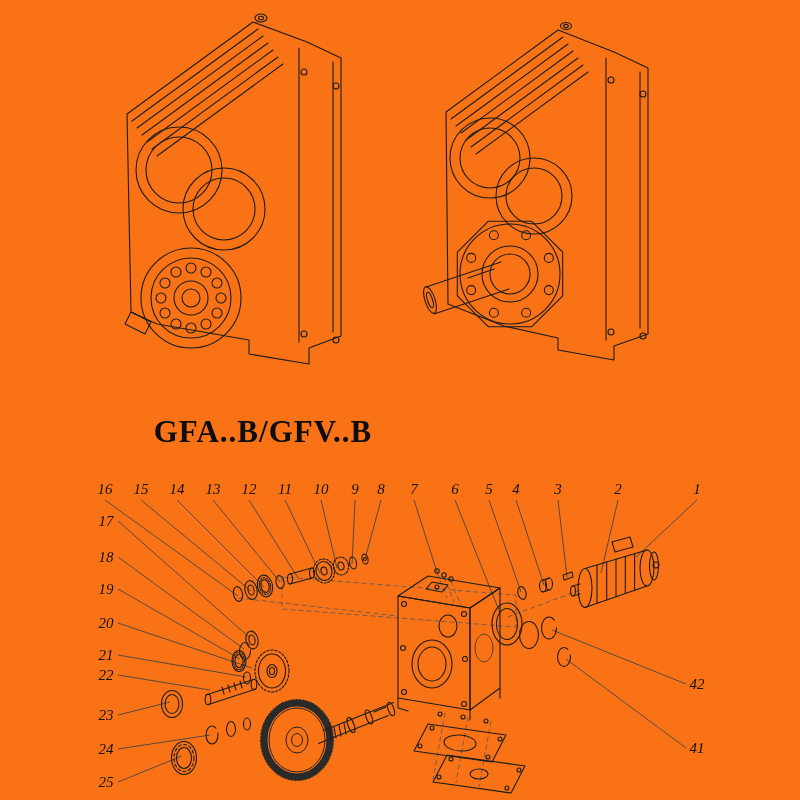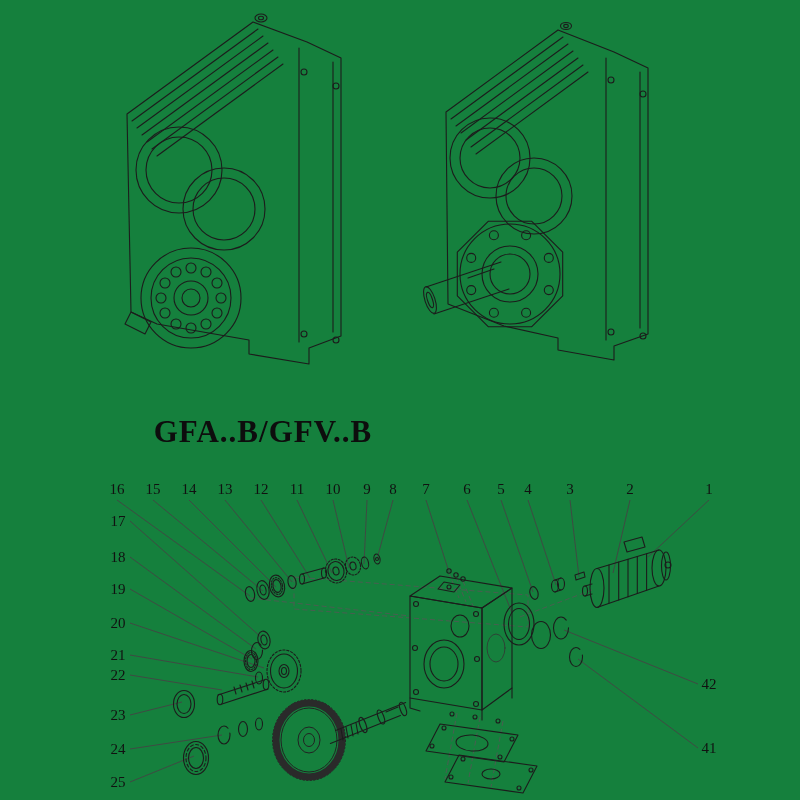--- a/index.html
+++ b/index.html
@@ -1,24 +1,24 @@
 <!DOCTYPE html>
 <html><head>
 <meta charset="utf-8">
 <style>
   html,body{margin:0;padding:0;background:#ffffff;}
-  .page{position:relative;width:800px;height:800px;background:#15803d;overflow:hidden;
+  .page{position:relative;width:800px;height:800px;background:#f97316;overflow:hidden;
         font-family:"Liberation Serif","DejaVu Serif",serif;color:#111;}
   .fig{position:absolute;}
   .fig svg{display:block;}
   .model-label{position:absolute;text-align:center;font-weight:bold;font-size:31px;
         letter-spacing:1px;color:#0d0d0d;}
   .label-left{left:118px;top:414px;width:290px;}
   .label-right{left:452px;top:414px;width:186px;}
-  .exploded{position:absolute;left:12px;top:478px;width:660px;height:322px;}
+  .exploded{position:absolute;left:0;top:478px;width:660px;height:322px;font-style:italic;}
   svg text{font-family:"Liberation Serif","DejaVu Serif",serif;font-size:15px;fill:#111;}
   .ink{stroke:#1c1c1c;fill:none;stroke-width:1.1;stroke-linejoin:round;stroke-linecap:round;}
   .thin{stroke:#333;fill:none;stroke-width:0.8;}
   .leader{stroke:#444;fill:none;stroke-width:0.9;}
   .dashed{stroke:#555;fill:none;stroke-width:0.8;stroke-dasharray:5 3;}
 </style>
 </head>
 <body>
 
 <div class="page">

